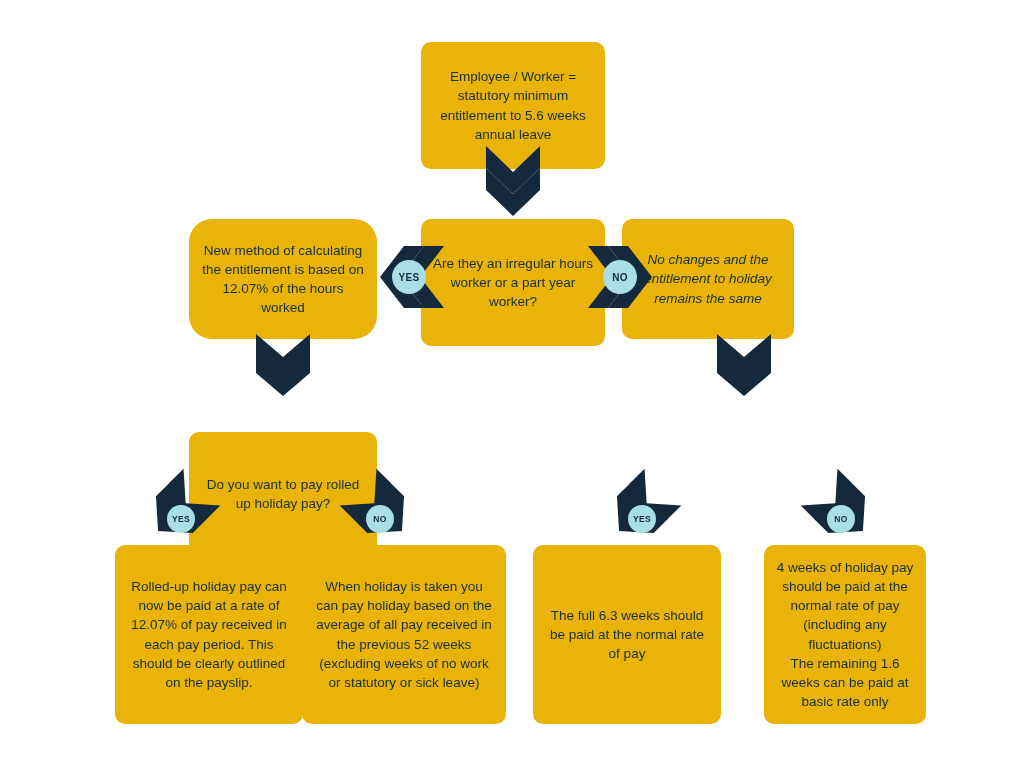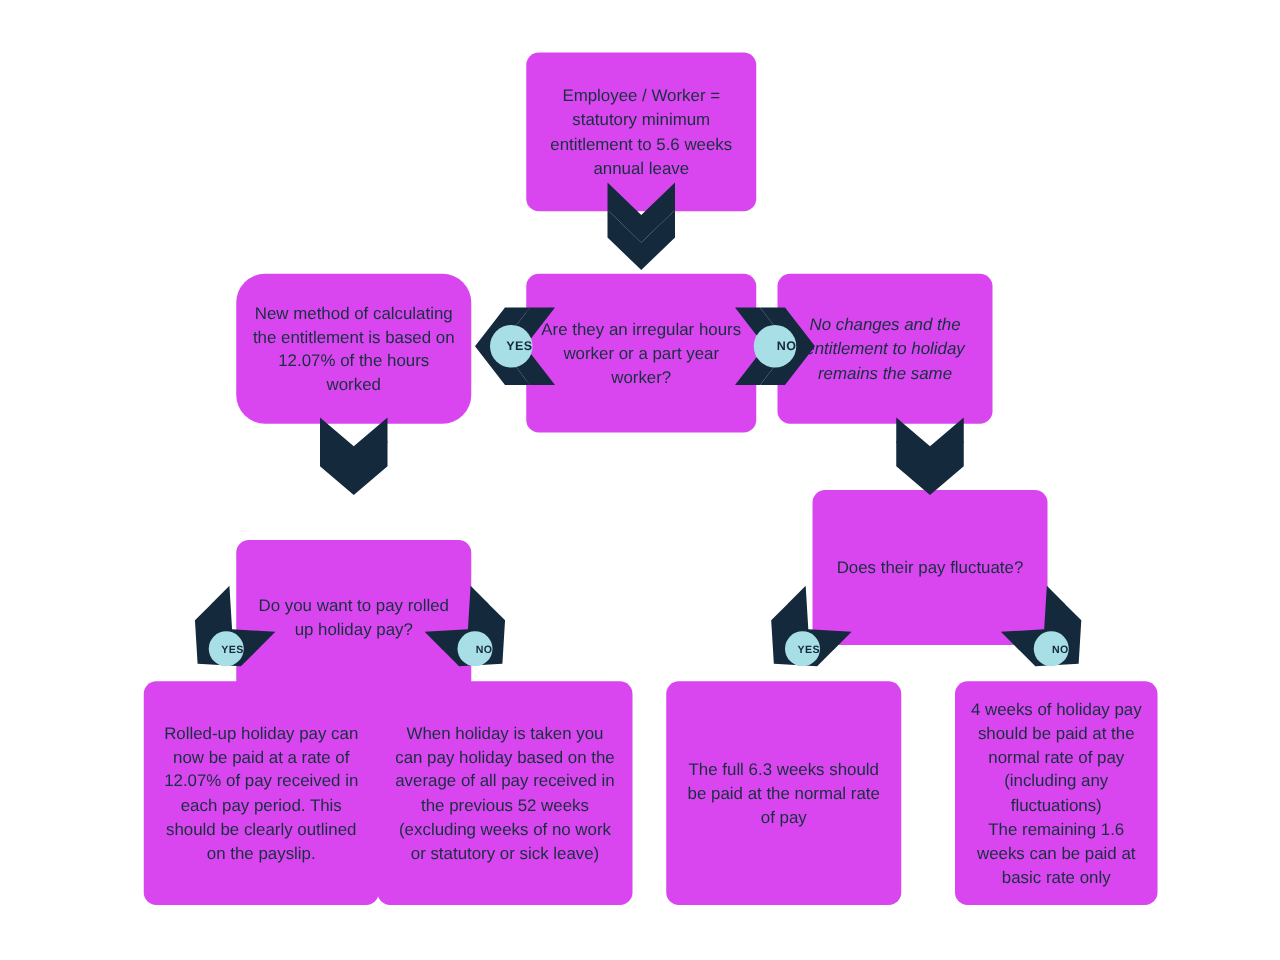--- a/index.html
+++ b/index.html
@@ -19,21 +19,21 @@
     position: relative;
     width: 1024px;
     height: 768px;
     background: #ffffff;
   }
 
   
   .node {
     position: absolute;
     box-sizing: border-box;
-    background: #d946ef;
+    background: #eab308;
     border-radius: 10px;
     display: flex;
     align-items: center;
     justify-content: flex-end;
     text-align: center;
     padding: 8px 12px;
     font-size: 13.5px;
     line-height: 1.42;
     color: #17303f;
     z-index: 1;
@@ -51,21 +51,21 @@
   }
   .arrow svg { display: block; overflow: visible; }
 
   .badge {
     position: absolute;
     z-index: 4;
     background: #a8dfe7;
     border-radius: 50%;
     display: flex;
     align-items: center;
-    justify-content: flex-end;
+    justify-content: center;
     color: #14293c;
     font-weight: bold;
     letter-spacing: 0.3px;
   }
   .badge.big  { width: 34px; height: 34px; font-size: 10px; }
   .badge.small{ width: 28px; height: 28px; font-size: 8.5px; }
 </style>
 </head>
 <body>
 
@@ -125,23 +125,20 @@
     <svg width="58" height="62" viewBox="0 0 58 62">
       <path d="M2 0 L29 23 L56 0 L56 20 L29 43 L2 20 Z" fill="#14293c"></path>
       <path d="M2 19 L29 42 L56 19 L56 39 L29 62 L2 39 Z" fill="#14293c"></path>
     </svg>
   </div>
 
   <div class="node" style="left:189px; top:392px; width:188px; height:124px;margin-top:40px;">
     <span>Do you want to pay rolled up holiday pay?</span>
   </div>
 
-  <div class="node" style="left:650px; top:392px; width:188px; height:124px;">
-    <span>Does their pay fluctuate?</span>
-  </div>
 
   <div class="arrow" style="left:152px; top:478px; transform:rotate(45deg); transform-origin: 50% 50%;">
     <svg width="56" height="62" viewBox="0 0 56 62">
       <path d="M2 0 L28 23 L54 0 L54 20 L28 43 L2 20 Z" fill="#14293c"></path>
       <path d="M2 19 L28 42 L54 19 L54 39 L28 62 L2 39 Z" fill="#14293c"></path>
     </svg>
   </div>
   <div class="badge small" style="left:167px; top:505px;">
     <span>YES</span>
   </div>

